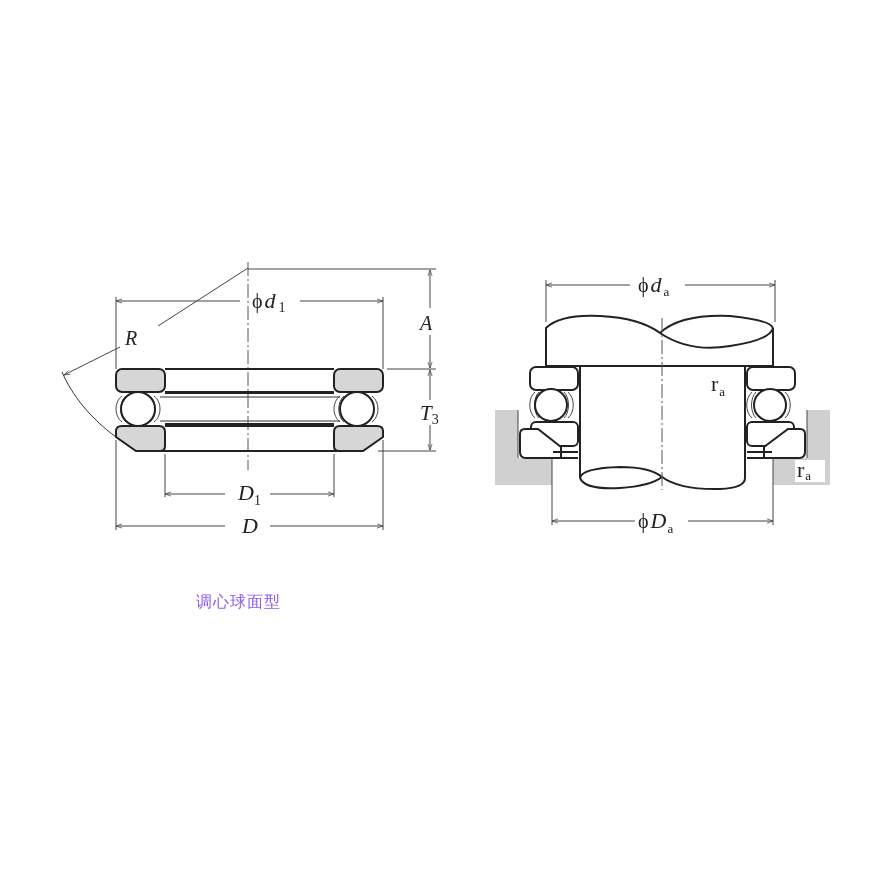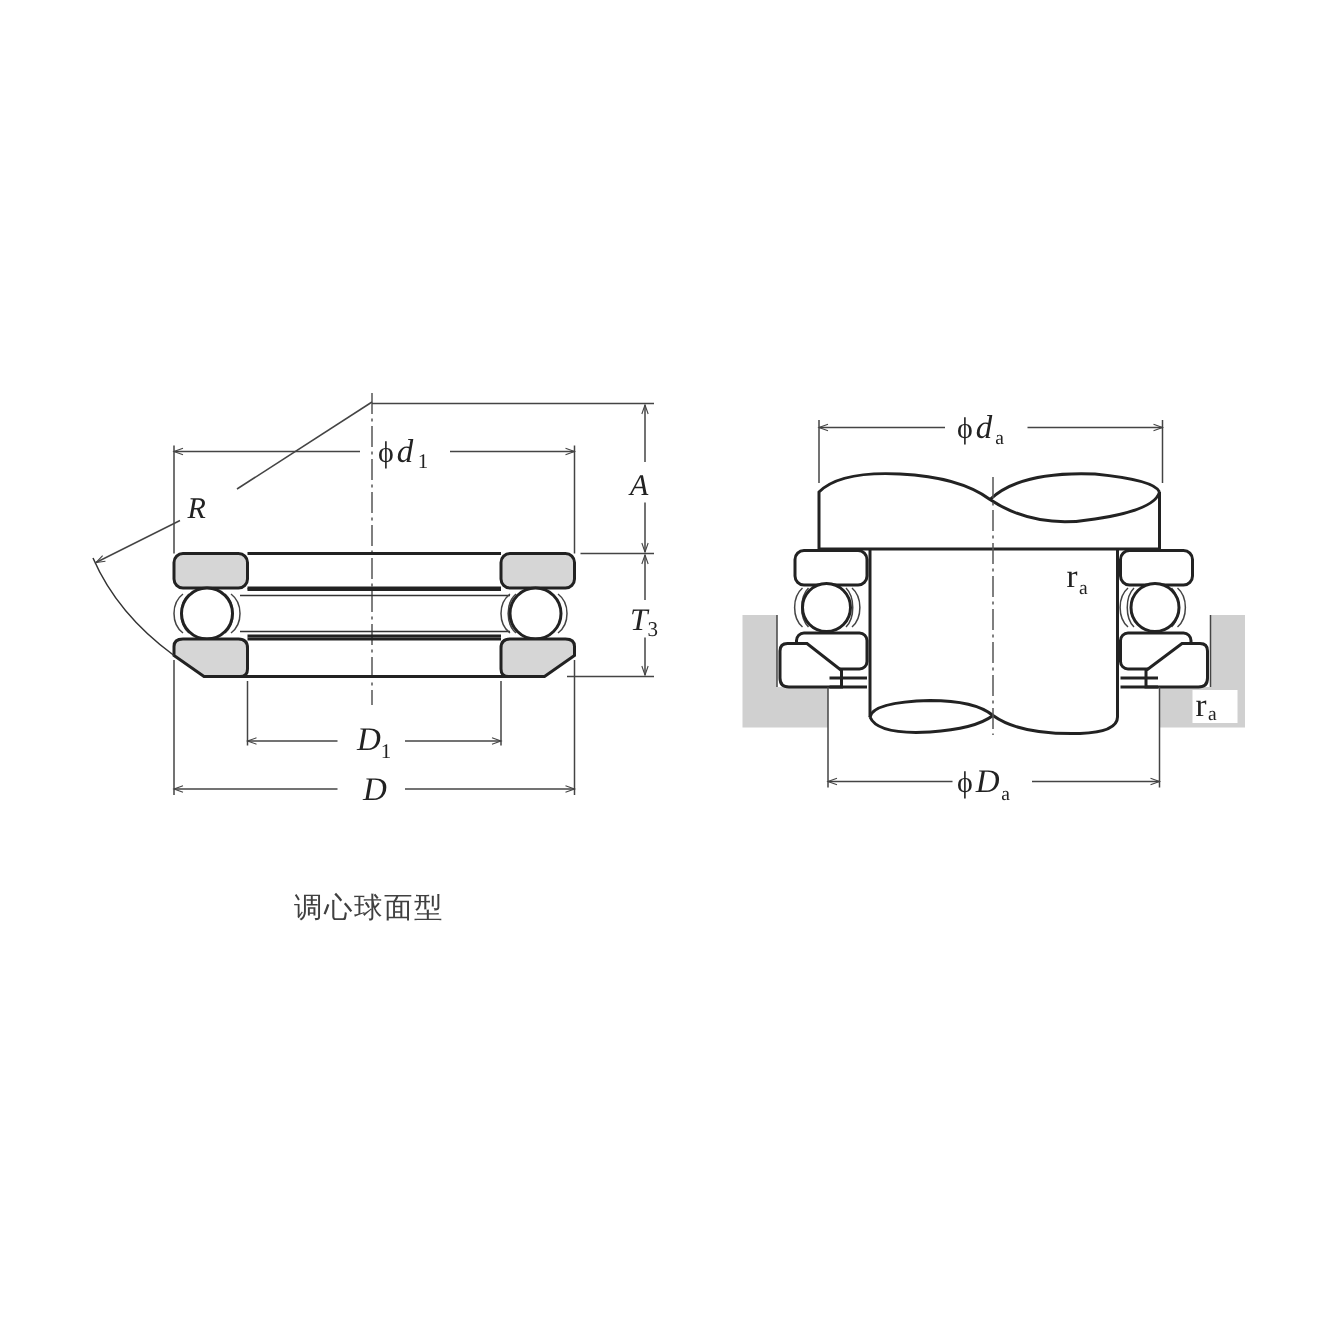--- a/index.html
+++ b/index.html
@@ -3,21 +3,21 @@
   <meta charset="utf-8">
   <style>
     html, body { margin: 0; padding: 0; background: #ffffff; }
     body { width: 882px; height: 882px; position: relative; overflow: hidden; }
     svg { position: absolute; left: 0; top: 0; }
     .lbl { font-family: "Liberation Serif", serif; font-style: italic; fill: #222; }
     .lblu { font-family: "Liberation Serif", serif; fill: #222; }
     .sub { font-family: "Liberation Serif", serif; fill: #222; font-style: normal; }
     .caption {
       position: absolute; left: 196px; top: 592px;
-      font-family: "DejaVu Sans", sans-serif; font-size: 19px; color: #404040;
+      font-family: "DejaVu Sans", sans-serif; font-size: 16px; color: #8b5cf6;
       letter-spacing: 1px;
     }
     .outline { fill: none; stroke: #222; stroke-width: 2; }
     .ring { fill: #d6d6d6; stroke: #222; stroke-width: 2; }
     .ringw { fill: #ffffff; stroke: #222; stroke-width: 2; }
     .ball { fill: #ffffff; stroke: #222; stroke-width: 2; }
     .thin { fill: none; stroke: #333; stroke-width: 1; }
     .dim { fill: none; stroke: #444; stroke-width: 1; }
     .center { fill: none; stroke: #555; stroke-width: 1; stroke-dasharray: 14 3 2 3; }
     .housing { fill: #d0d0d0; stroke: none; }

